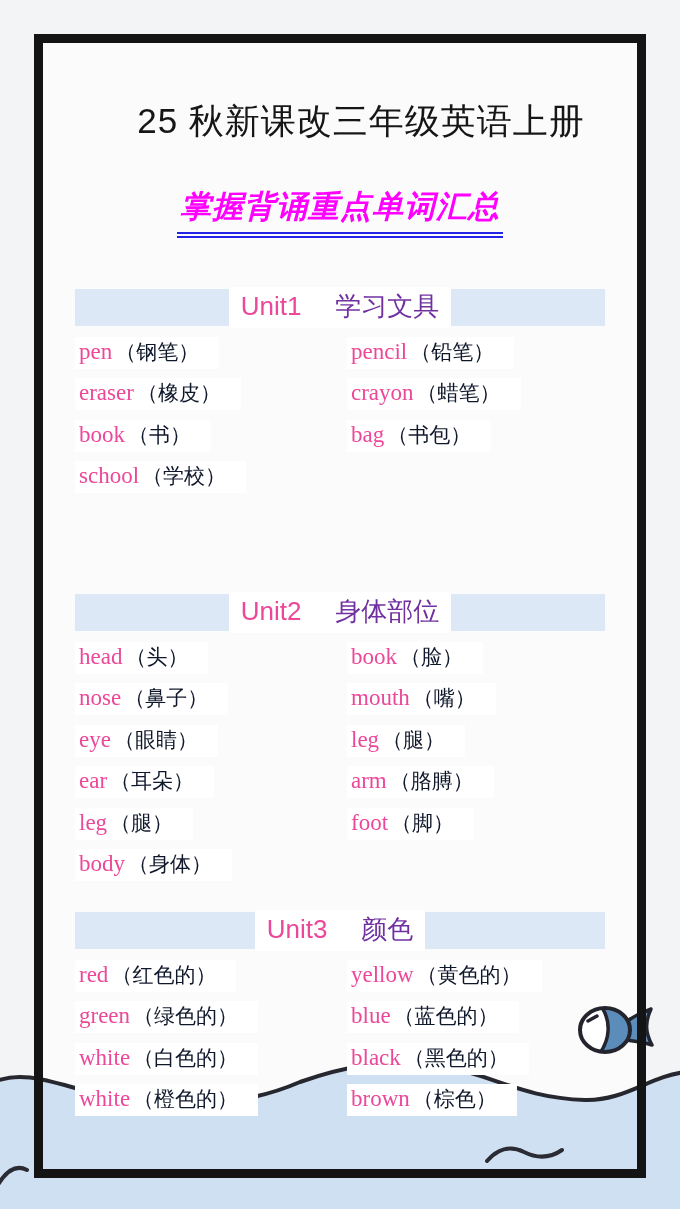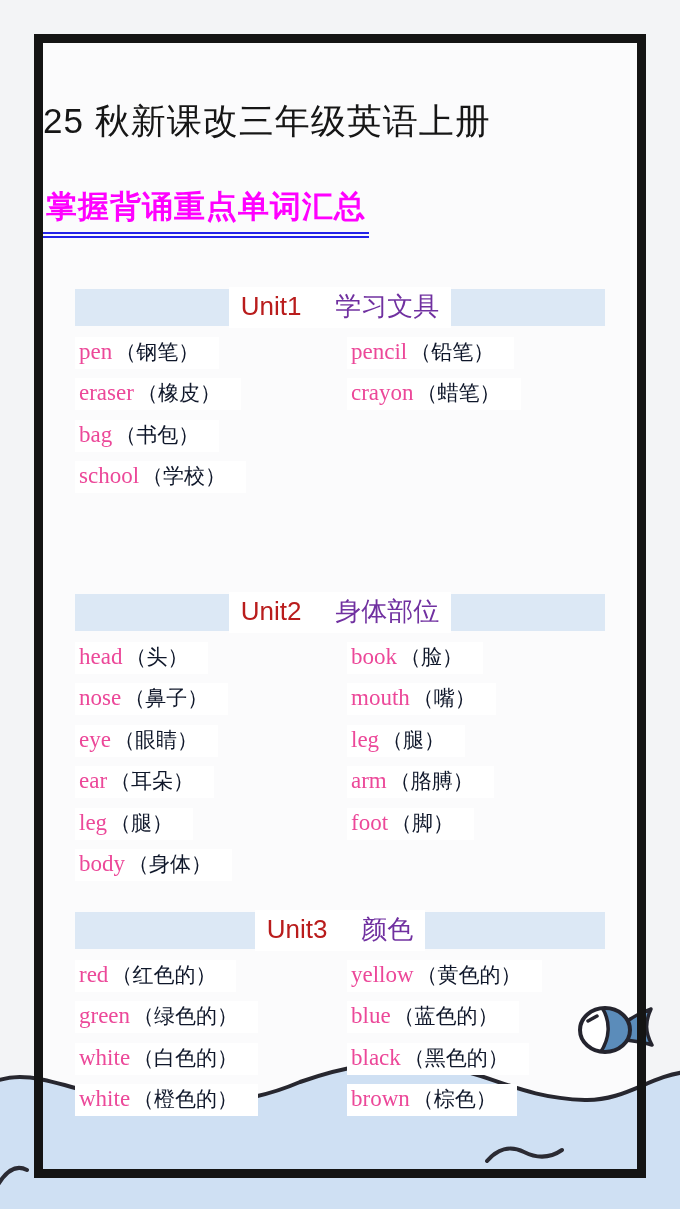--- a/index.html
+++ b/index.html
@@ -6,32 +6,32 @@
   body{
     width:680px;height:1209px;position:relative;overflow:hidden;
     background:#f3f4f6;
     font-family:"Liberation Sans",sans-serif;
   }
   .scene{position:absolute;left:0;top:0;z-index:0;}
   .content{position:absolute;left:0;top:0;width:680px;height:1209px;z-index:1;}
 
   .title{
     position:absolute;top:98px;left:43px;width:636px;margin:0;
-    text-align:left;font-size:35px;font-weight:400;color:#161616;letter-spacing:1px;
+    text-align:center;font-size:35px;font-weight:400;color:#161616;letter-spacing:1px;
   }
-  .subtitle-wrap{position:absolute;top:186px;left:43px;width:594px;}
+  .subtitle-wrap{position:absolute;top:186px;left:43px;width:594px;text-align:center;font-style:italic;}
   .subtitle{
     display:inline-block;font-size:31px;font-weight:700;color:#ff00ff;
     letter-spacing:1px;padding:0 3px 4px;border-bottom:6px double #2323e8;
   }
 
   .section{position:absolute;left:75px;width:530px;}
   .band{height:37px;background:#dce8f5;display:flex;justify-content:center;align-items:center;}
   .band-inner{background:#ffffff;padding:2px 12px 4px;display:flex;align-items:baseline;}
-  .unit-label{color:#b91c1c;font-size:26px;}
+  .unit-label{color:#ec4899;font-size:26px;}
   .topic-label{color:#7030a0;font-size:26px;margin-left:34px;}
   .rows{margin-top:6px;}
   .row{display:flex;height:41.5px;align-items:center;}
   .cell-left{width:272px;flex:none;}
   .cell-right{flex:1;}
   .chip{
     display:inline-block;background:#ffffff;
     padding:2px 20px 4px 4px;line-height:1.15;white-space:nowrap;
   }
   .en{font-family:"Liberation Serif",serif;font-size:23px;color:#ec4899;}
@@ -89,20 +89,21 @@
         <div class="rows">
           <div class="row">
             <div class="cell-left"><span class="chip"><span class="en">pen</span><span class="zh">（钢笔）</span></span></div>
             <div class="cell-right"><span class="chip"><span class="en">pencil</span><span class="zh">（铅笔）</span></span></div>
           </div>
           <div class="row">
             <div class="cell-left"><span class="chip"><span class="en">eraser</span><span class="zh">（橡皮）</span></span></div>
             <div class="cell-right"><span class="chip"><span class="en">crayon</span><span class="zh">（蜡笔）</span></span></div>
           </div>
           <div class="row">
+            <div class="cell-left"><span class="chip"><span class="en">book</span><span class="zh">（书）</span></span></div>
             <div class="cell-right"><span class="chip"><span class="en">bag</span><span class="zh">（书包）</span></span></div>
           </div>
           <div class="row">
             <div class="cell-left"><span class="chip"><span class="en">school</span><span class="zh">（学校）</span></span></div>
             <div class="cell-right"></div>
           </div>
         </div>
       </div>
       <div class="section" style="top: 582px; margin-top: 12px;">
         <div class="band">

